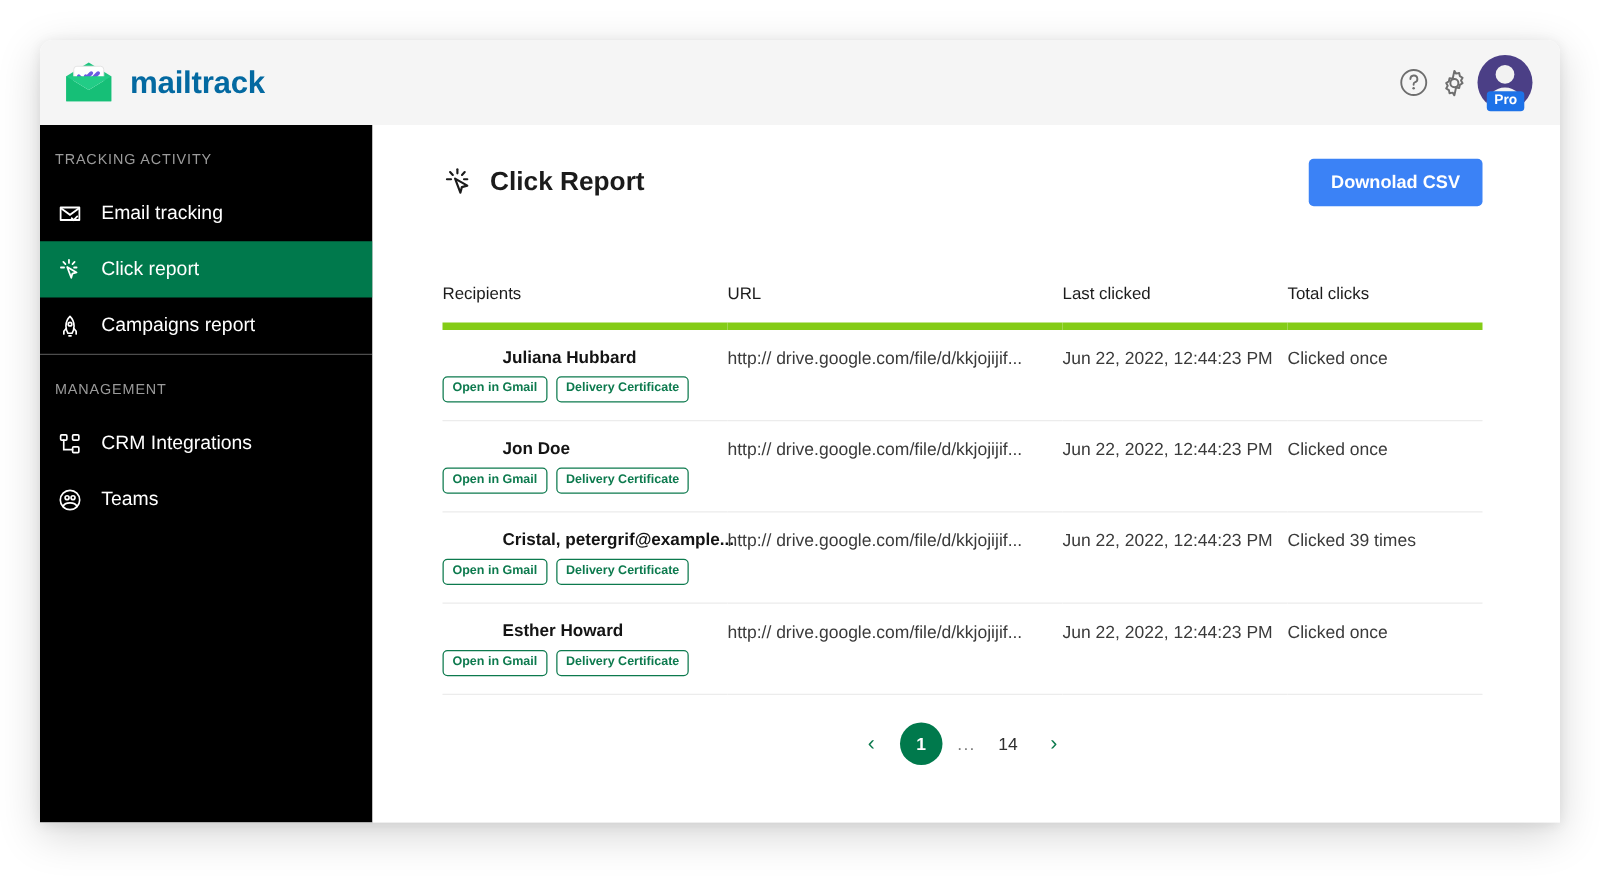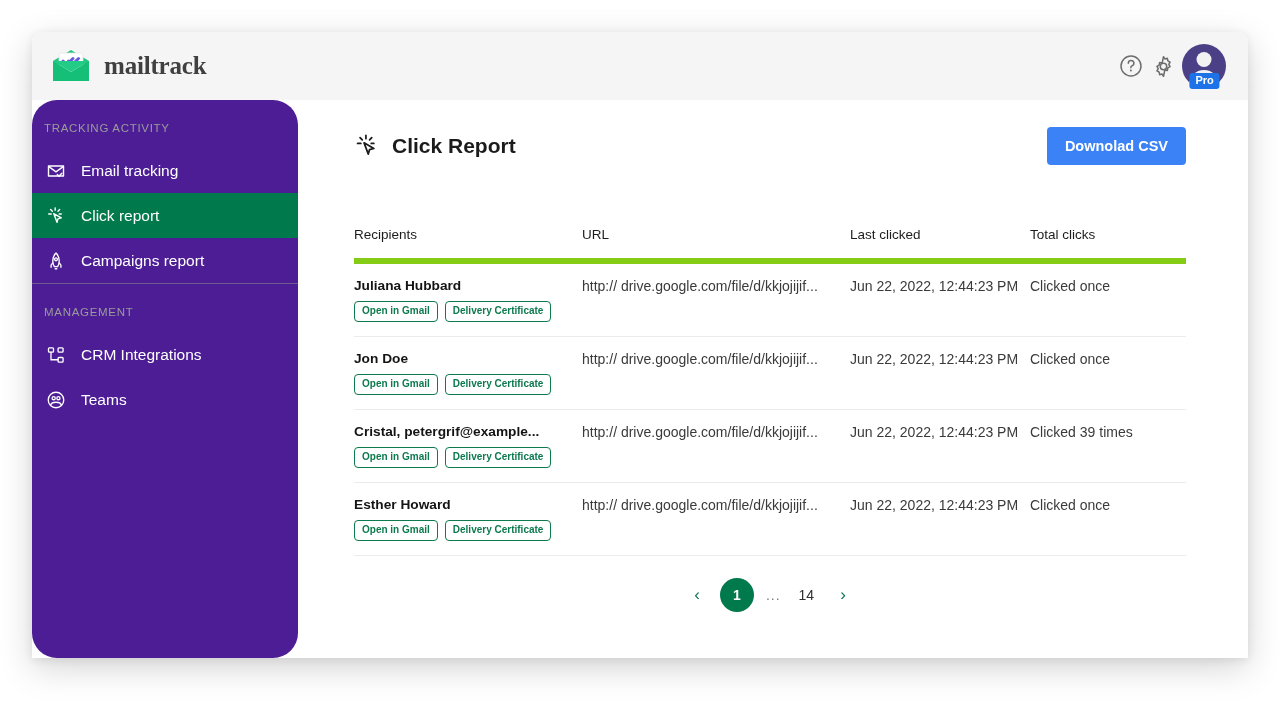--- a/index.html
+++ b/index.html
@@ -34,23 +34,22 @@
     display: flex;
     align-items: center;
     padding: 0 22px 0 14px;
     position: relative;
   }
   .brand { display: flex; align-items: center; gap: 12px; padding-left: 4px; }
   .brand-logo { width: 42px; height: 34px; position: relative; display:block; }
   .brand-name {
     font-size: 25px;
     font-weight: bold;
-    color: #404040;
+    color: #0369a1;
     letter-spacing: -0.2px;
-    font-family: Liberation Serif, serif;
   }
   .topbar-right {
     margin-left: auto;
     display: flex;
     align-items: center;
     gap: 6px;
   }
   .icon-btn {
     width: 26px; height: 26px;
     display: flex; align-items: center; justify-content: center;
@@ -79,22 +78,21 @@
     padding: 1px 6px 2px; border-radius: 3px;
     line-height: 1.15;
   }
 
   
   .body-split { flex: 1; display: flex; min-height: 0; }
 
   
   .sidebar {
     width: 266px; flex: 0 0 266px;
-    background: #4c1d95;
-    border-radius: 25px;
+    background: #000000;
   }
   .side-section-label {
     color: #9b9b9b;
     font-size: 11.5px;
     letter-spacing: 0.7px;
     padding: 22px 0 14px 12px;
     text-transform: uppercase;
   }
   .side-divider { height: 1px; background: #8d8d8d; opacity: .55; }
   .side-item {
@@ -163,20 +161,21 @@
   .col-last { width: 180px; }
   .col-total { width: auto; }
 
   .recipient-name {
     font-size: 13.7px;
     font-weight: bold;
     color: #141414;
     display: block;
     margin-bottom: 8px;
     white-space: nowrap;
+    margin-left: 48px;
   }
   .chip-row { display: flex; gap: 7px; }
   .chip {
     border: 1.4px solid #0d7a4e;
     color: #0d7a4e;
     background: #fff;
     border-radius: 4px;
     font-family: inherit;
     font-size: 10px;
     font-weight: bold;

